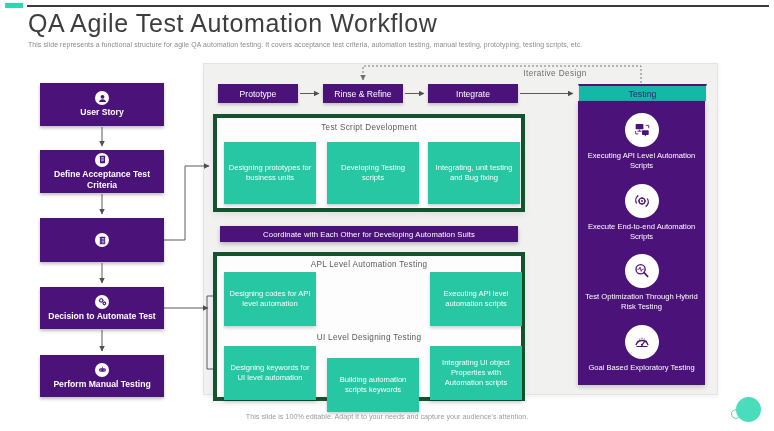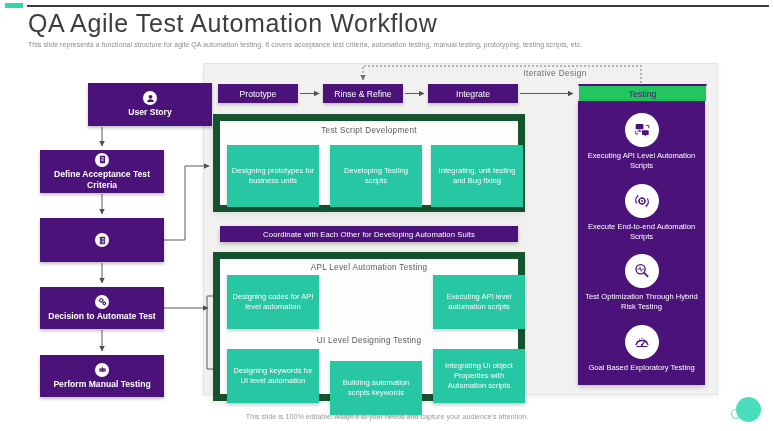--- a/index.html
+++ b/index.html
@@ -16,24 +16,24 @@
   .slide-subtitle{left:28px;top:41px;font-size:6.9px;color:#8a8a8a;white-space:nowrap;letter-spacing:0.1px;}
   
   .diagram-panel{left:203px;top:63px;width:515px;height:332px;background:#f1f1f0;border:1px solid #e3e3e2;box-sizing:border-box;box-shadow:0 2px 5px rgba(0,0,0,0.06);}
   
   .step{left:40px;width:124px;background:#4b137a;color:#fff;display:flex;flex-direction:column;align-items:center;justify-content:center;gap:2px;box-sizing:border-box;box-shadow:0 2px 3px rgba(0,0,0,0.25);}
   .step .lbl{font-size:8.6px;font-weight:bold;text-align:center;line-height:1.25;padding:0 6px;}
   .icon-circle-s{width:14px;height:14px;border-radius:50%;background:#ffffff;display:flex;align-items:center;justify-content:center;flex:0 0 auto;}
   .icon-circle-s svg{display:block;}
   
   .flow-box{top:84px;height:19px;background:#4b137a;color:#fff;font-size:8.6px;display:flex;align-items:center;justify-content:center;box-shadow:0 2px 3px rgba(0,0,0,0.2);}
-  .testing-header{left:578px;top:84px;width:127px;height:15px;background:#22c55e;border:1px solid #e6e6e6;border-top:2.5px solid #4b137a;color:#4b137a;font-size:8.8px;display:flex;align-items:center;justify-content:center;box-sizing:content-box;}
+  .testing-header{left:578px;top:84px;width:127px;height:15px;background:#14b8a6;border:1px solid #e6e6e6;border-top:2.5px solid #4b137a;color:#4b137a;font-size:8.8px;display:flex;align-items:center;justify-content:center;box-sizing:content-box;}
   .iterative-label{left:505px;top:69px;width:100px;text-align:center;font-size:8.2px;color:#6d6d6d;letter-spacing:0.4px;}
   
-  .container-box{left:213px;width:312px;background:#fdfdfd;border:7px solid #14532d;box-sizing:border-box;box-shadow:0 3px 6px rgba(0,0,0,0.07);}
+  .container-box{left:213px;width:312px;background:#fdfdfd;border:4px solid #14532d;box-sizing:border-box;box-shadow:0 3px 6px rgba(0,0,0,0.07);}
   .container-title{position:absolute;left:0;width:100%;text-align:center;font-size:8.2px;color:#5a5a5a;letter-spacing:0.3px;}
   .teal-box{position:absolute;width:92px;background:#27c7a4;color:rgba(255,255,255,0.97);font-size:7.6px;text-align:center;display:flex;align-items:center;justify-content:center;line-height:1.35;box-shadow:0 2px 3px rgba(0,0,0,0.18);padding:0 4px;box-sizing:border-box;}
   .coordinate-bar{left:220px;top:226px;width:298px;height:16px;background:#4b137a;color:#fff;font-size:7.7px;display:flex;align-items:center;justify-content:center;box-shadow:0 2px 4px rgba(0,0,0,0.25);letter-spacing:0.1px;}
   
   .testing-panel{left:578px;top:101px;width:127px;height:284px;background:#4b137a;display:flex;flex-direction:column;justify-content:space-evenly;align-items:center;box-shadow:0 2px 5px rgba(0,0,0,0.2);}
   .testing-item{display:flex;flex-direction:column;align-items:center;gap:4px;}
   .icon-circle-l{width:34px;height:34px;border-radius:50%;background:#ffffff;display:flex;align-items:center;justify-content:center;}
   .testing-item .lbl{color:#fff;font-size:7.6px;text-align:center;line-height:1.35;width:118px;}
   
   .slide-footer{left:107px;top:412px;width:560px;text-align:center;font-size:7.2px;color:#9b9b9b;}
@@ -45,21 +45,21 @@
 </head>
 <body>
 
 <div class="abs accent-bar"></div>
 <div class="abs top-rule"></div>
 <div class="abs slide-title">QA Agile Test Automation Workflow</div>
 <div class="abs slide-subtitle">This slide represents a functional structure for agile QA automation testing. It covers acceptance test criteria, automation testing, manual testing, prototyping, testing scripts, etc.</div>
 
 <div class="abs diagram-panel"></div>
 
-<div class="abs step" style="top:83px;height:43px;margin-left:48px;">
+<div class="abs step" style="top:83px;height:43px;">
   <span class="icon-circle-s">
     <svg width="11" height="11" viewBox="0 0 14 14">
         <g fill="#4b137a">
           <circle cx="7" cy="4.8" r="2.4"></circle>
           <path d="M2.6 11.6c0-2.4 2-3.7 4.4-3.7s4.4 1.3 4.4 3.7z"></path>
         </g>
       </svg>
   </span>
   <span class="lbl">User Story</span>
 </div>

